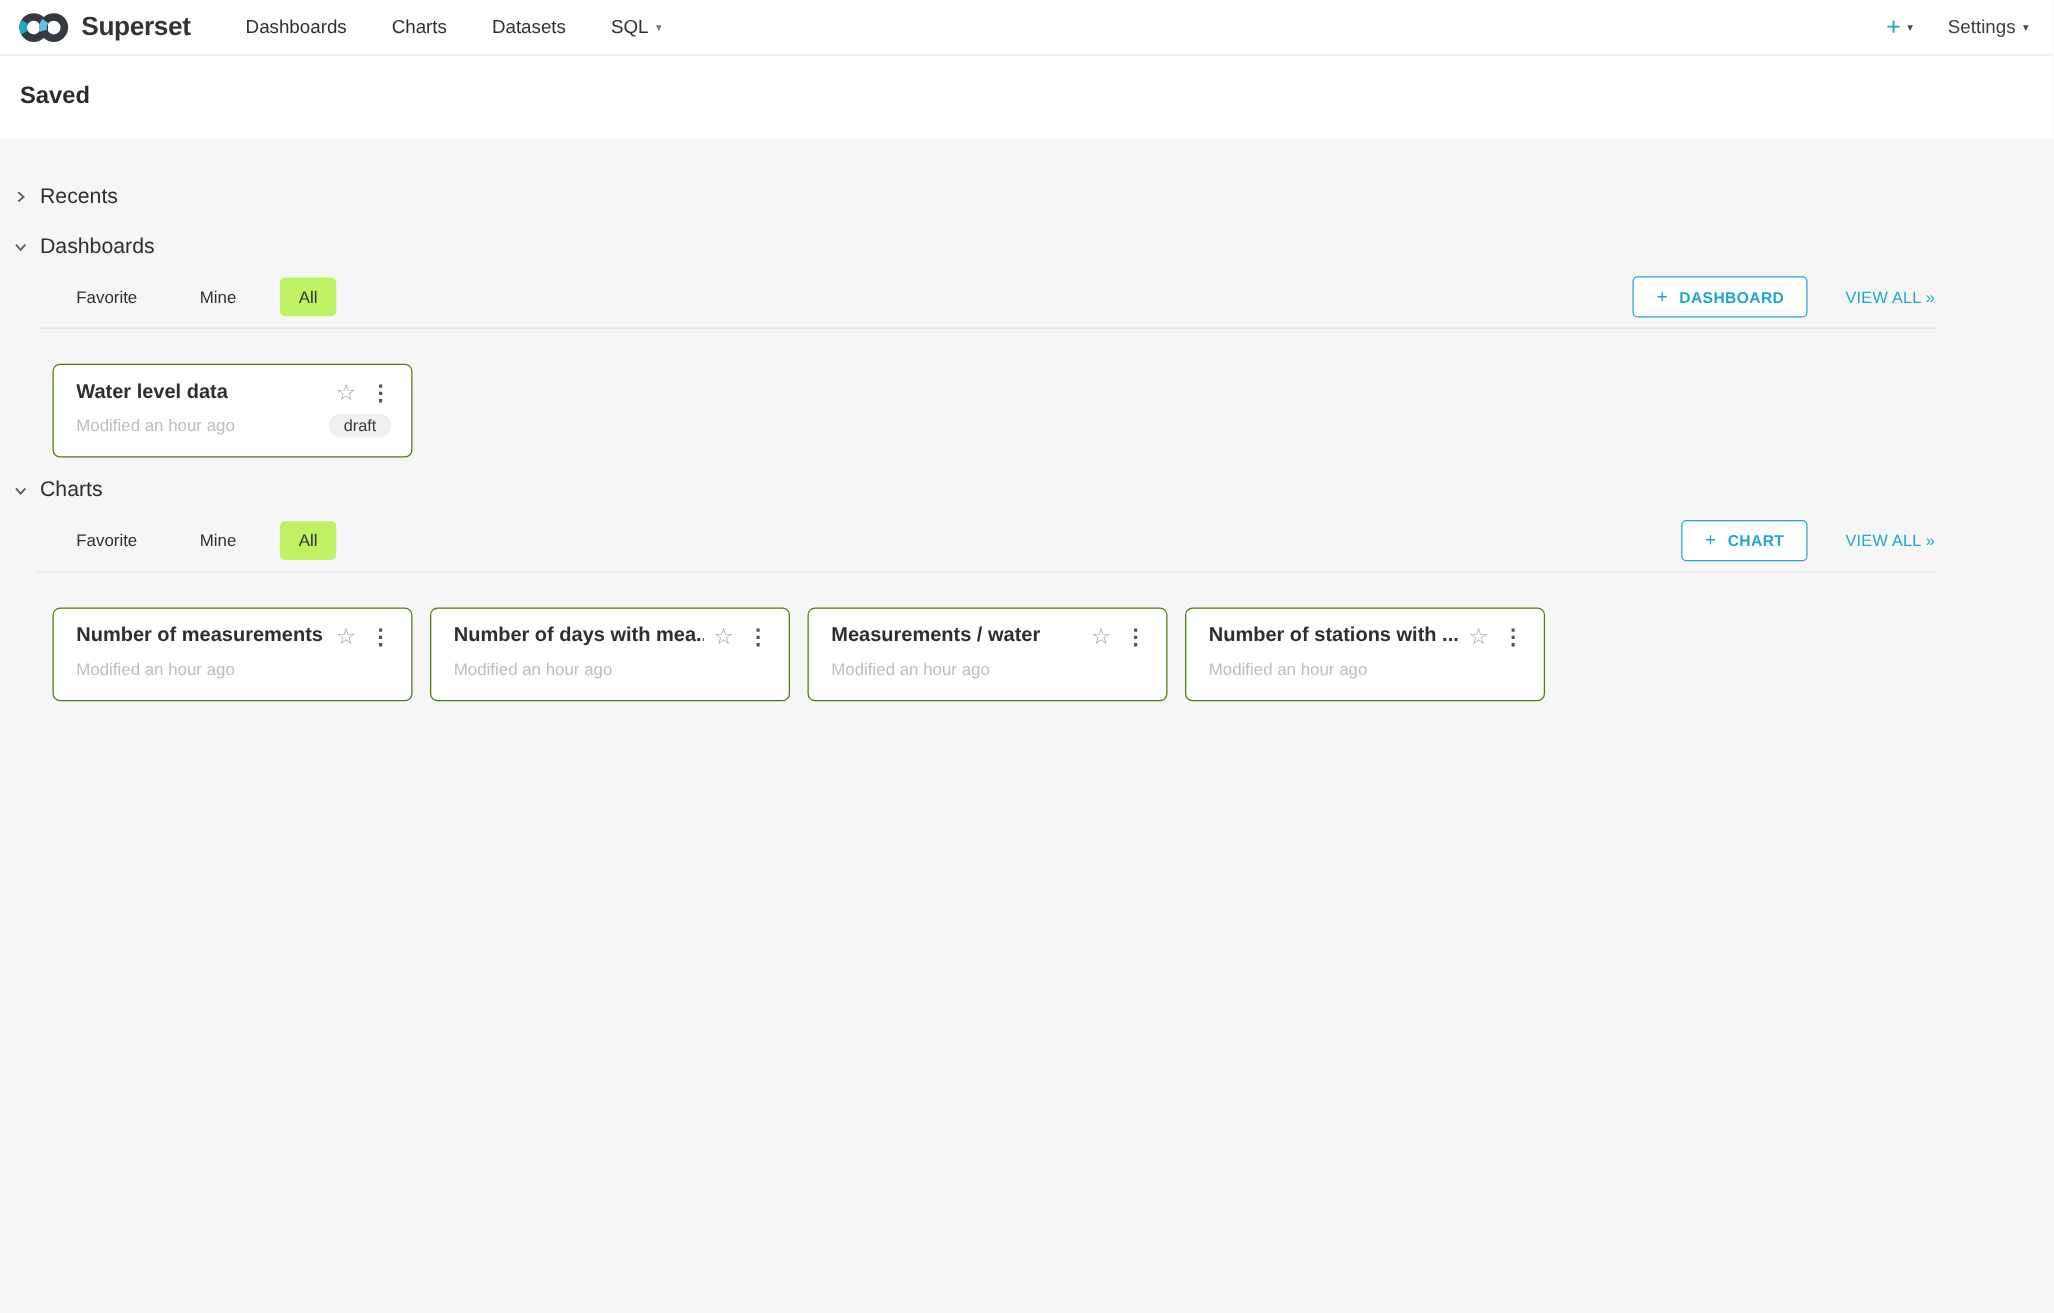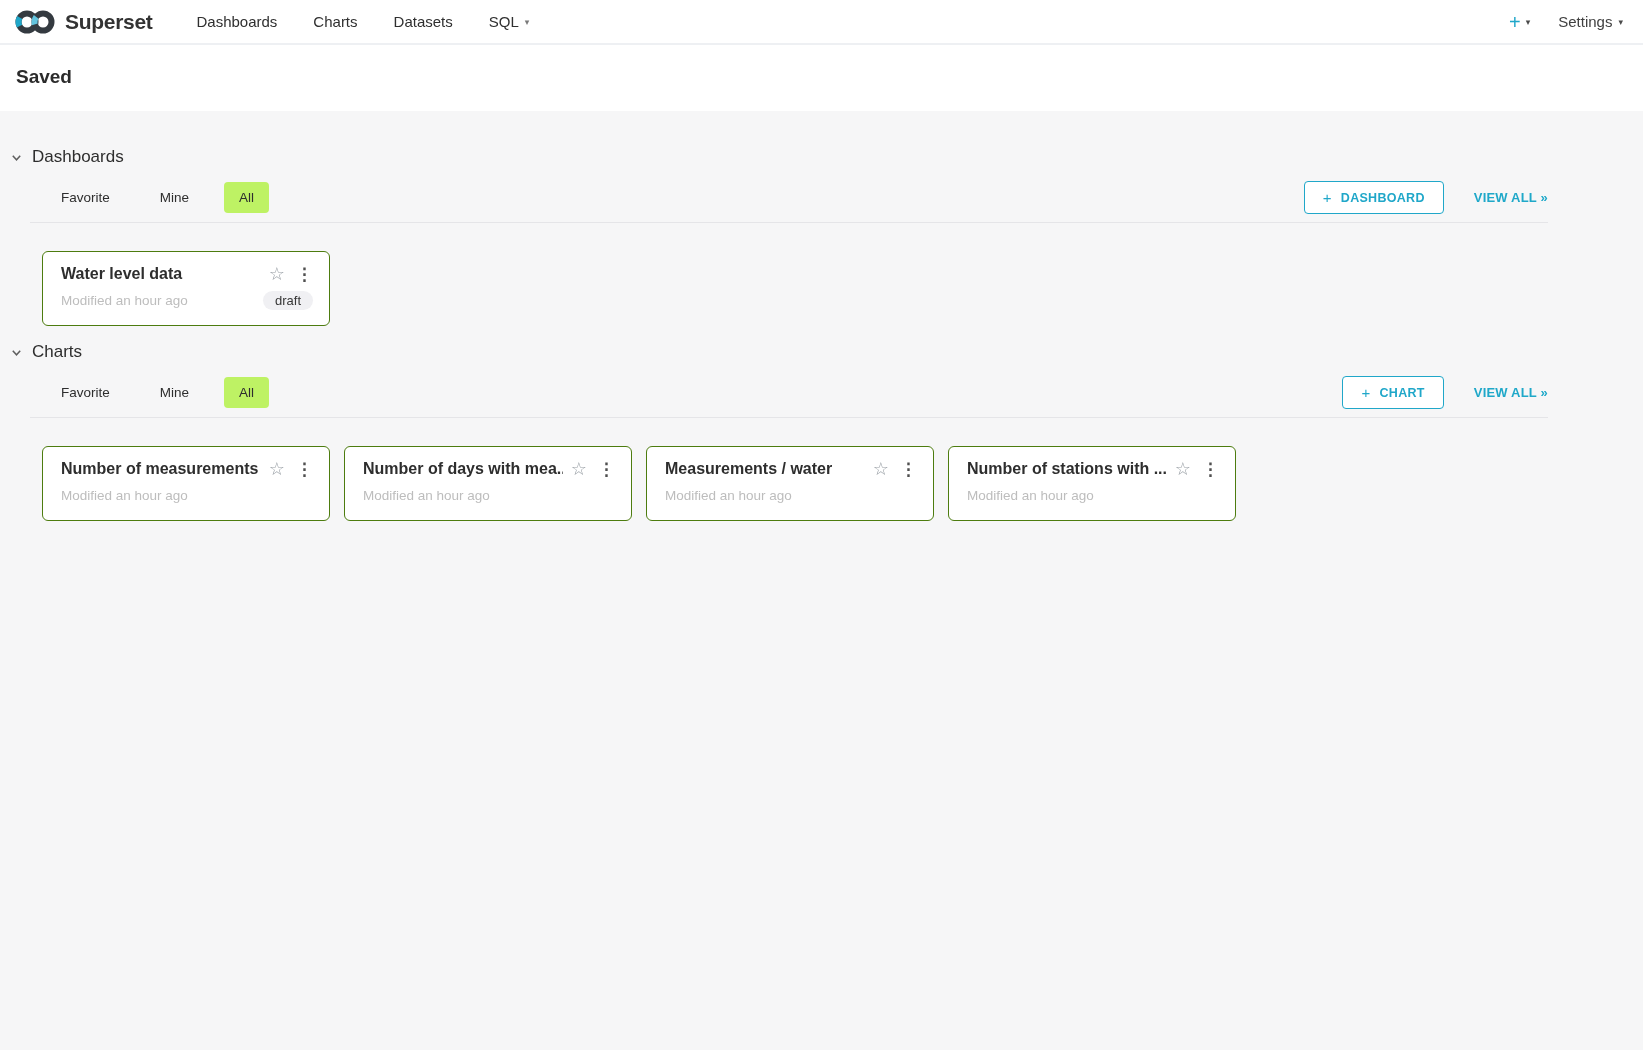--- a/index.html
+++ b/index.html
@@ -56,21 +56,21 @@
   .tab.active { background: #bef264; }
   .controls-right { margin-left: auto; display: flex; align-items: center; gap: 30px; }
   .add-btn {
     display: flex; align-items: center; gap: 9px;
     border: 1px solid #20a7c9; color: #20a7c9; background: #fff;
     border-radius: 4px; padding: 8px 18px;
     font-size: 12.5px; font-weight: 700; letter-spacing: 0.3px;
     font-family: "Liberation Sans", sans-serif; cursor: pointer;
   }
   .add-btn .btn-plus { font-size: 15px; font-weight: 400; line-height: 1; }
-  .view-all { color: #1fa8c9; font-weight: 700; font-size: 13px; letter-spacing: 0.2px; cursor: pointer; white-space: nowrap; }
+  .view-all { color: #1fa8c9; font-weight: 400; font-size: 13px; letter-spacing: 0.2px; cursor: pointer; white-space: nowrap; }
 
   .divider { height: 1px; background: #e5e5e8; margin: 8px 95px 0 30px; }
 
   .cards-row { display: flex; gap: 14px; padding: 28px 0 6px 42px; }
   .card {
     width: 288px; background: #fff;
     border: 1px solid #4d7c0f; border-radius: 6px;
     padding: 13px 16px 14px 18px; cursor: pointer;
   }
   .card-top { display: flex; align-items: flex-start; }
@@ -124,20 +124,26 @@
     </span>
   </div>
 </nav>
 
 <header class="page-header">
   <h1 class="page-title">Saved</h1>
 </header>
 
 <main class="content">
 
+  <div class="section-toggle">
+    <svg class="chev" viewBox="0 0 14 14">
+      <path d="M5 3 L9.5 7 L5 11" fill="none" stroke="#5f5f5f" stroke-width="1.6"></path>
+    </svg>
+    <span class="section-title">Recents</span>
+  </div>
 
   <section>
     <div class="section-toggle">
       <svg class="chev" viewBox="0 0 14 14">
         <path d="M3 5 L7 9.5 L11 5" fill="none" stroke="#5f5f5f" stroke-width="1.6"></path>
       </svg>
       <span class="section-title">Dashboards</span>
     </div>
     <div class="section-controls">
       <div class="tabs">

